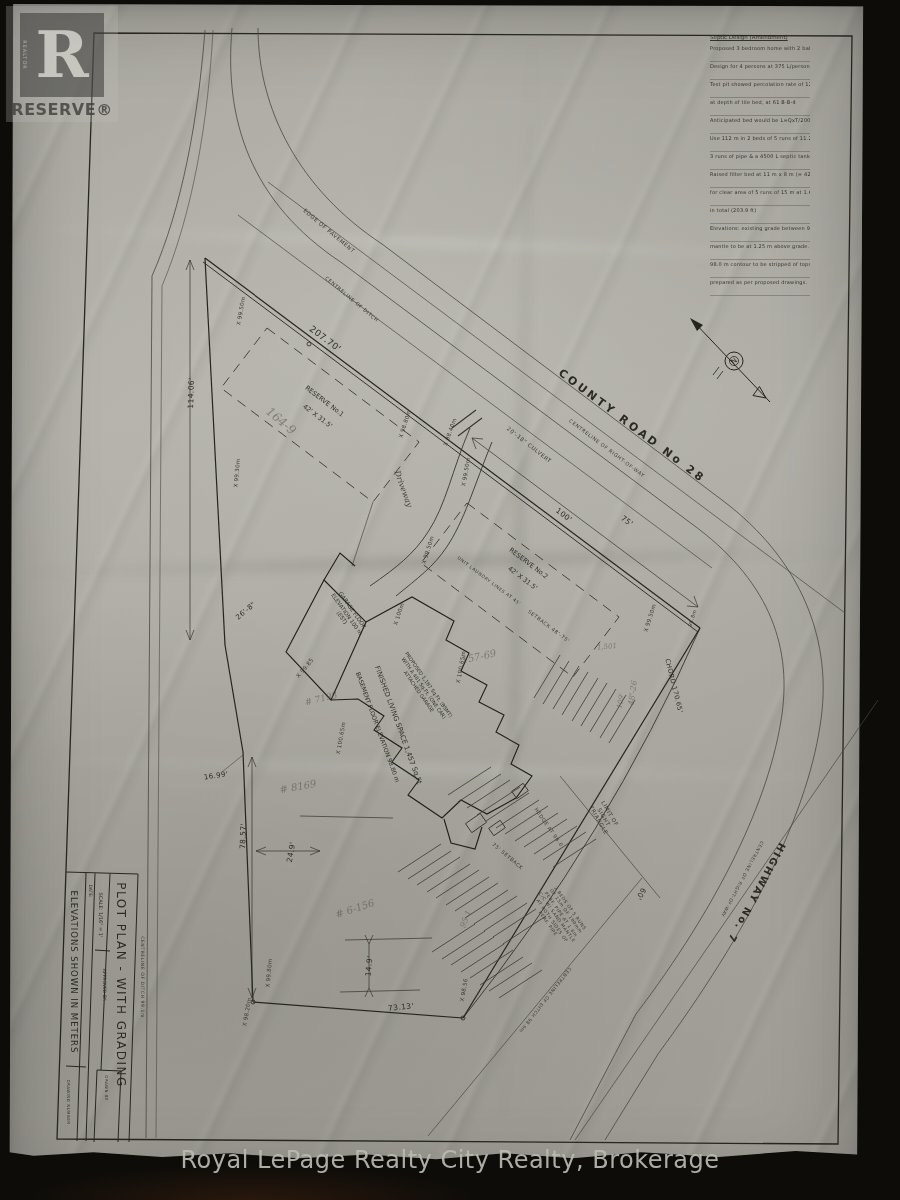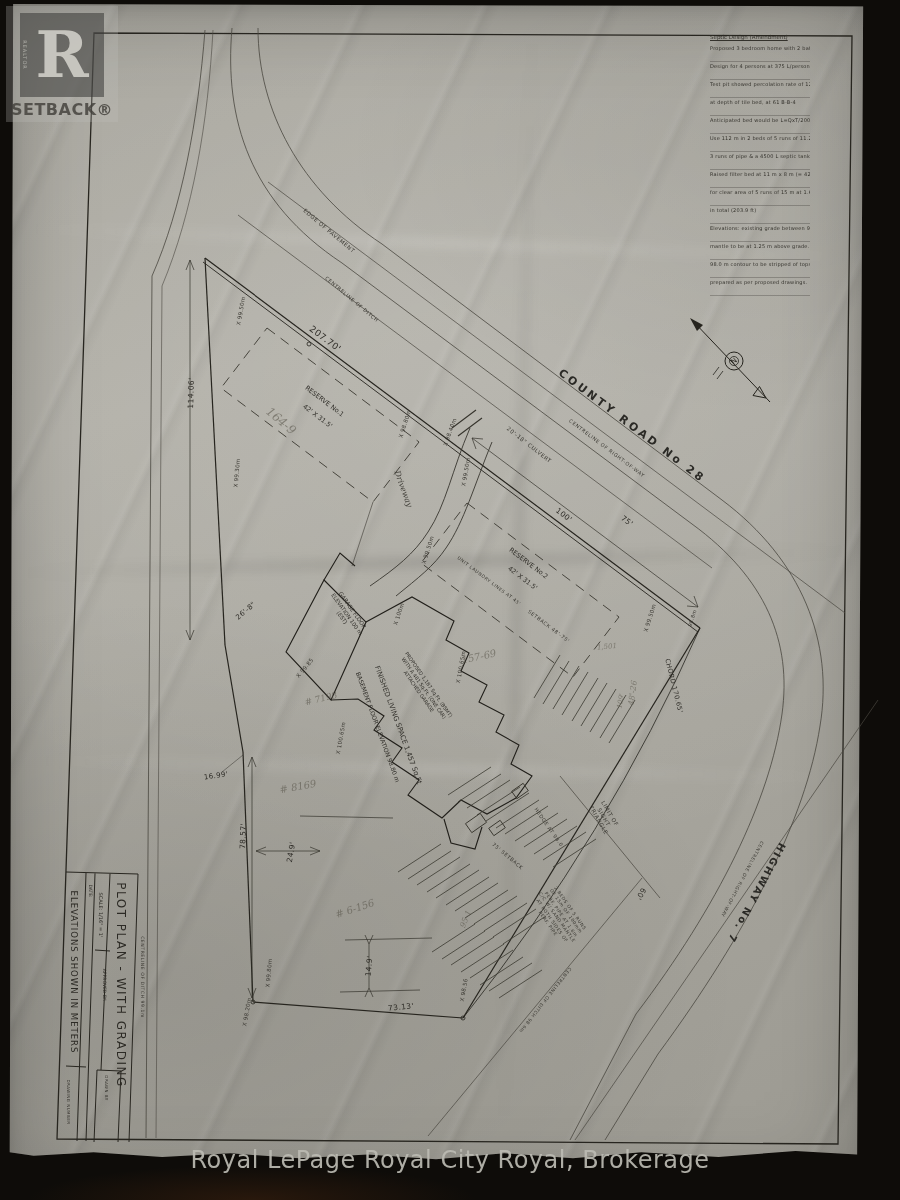--- a/index.html
+++ b/index.html
@@ -279,16 +279,16 @@
       <div class="note-line">98.0 m contour to be stripped of topsoil &amp;</div>
       <div class="note-line">prepared as per proposed drawings.</div>
     </div>
 </div>
 
 <div id="watermark">
   <div id="wm-box">
     <span id="wm-r">R</span>
     <span id="wm-vert">REALTOR</span>
   </div>
-  <div id="wm-label">SETBACK®</div>
+  <div id="wm-label">RESERVE®</div>
 </div>
 
-<div id="footer">Royal LePage Royal City Royal, Brokerage</div>
+<div id="footer">Royal LePage Realty City Realty, Brokerage</div>
 
 </body></html>

